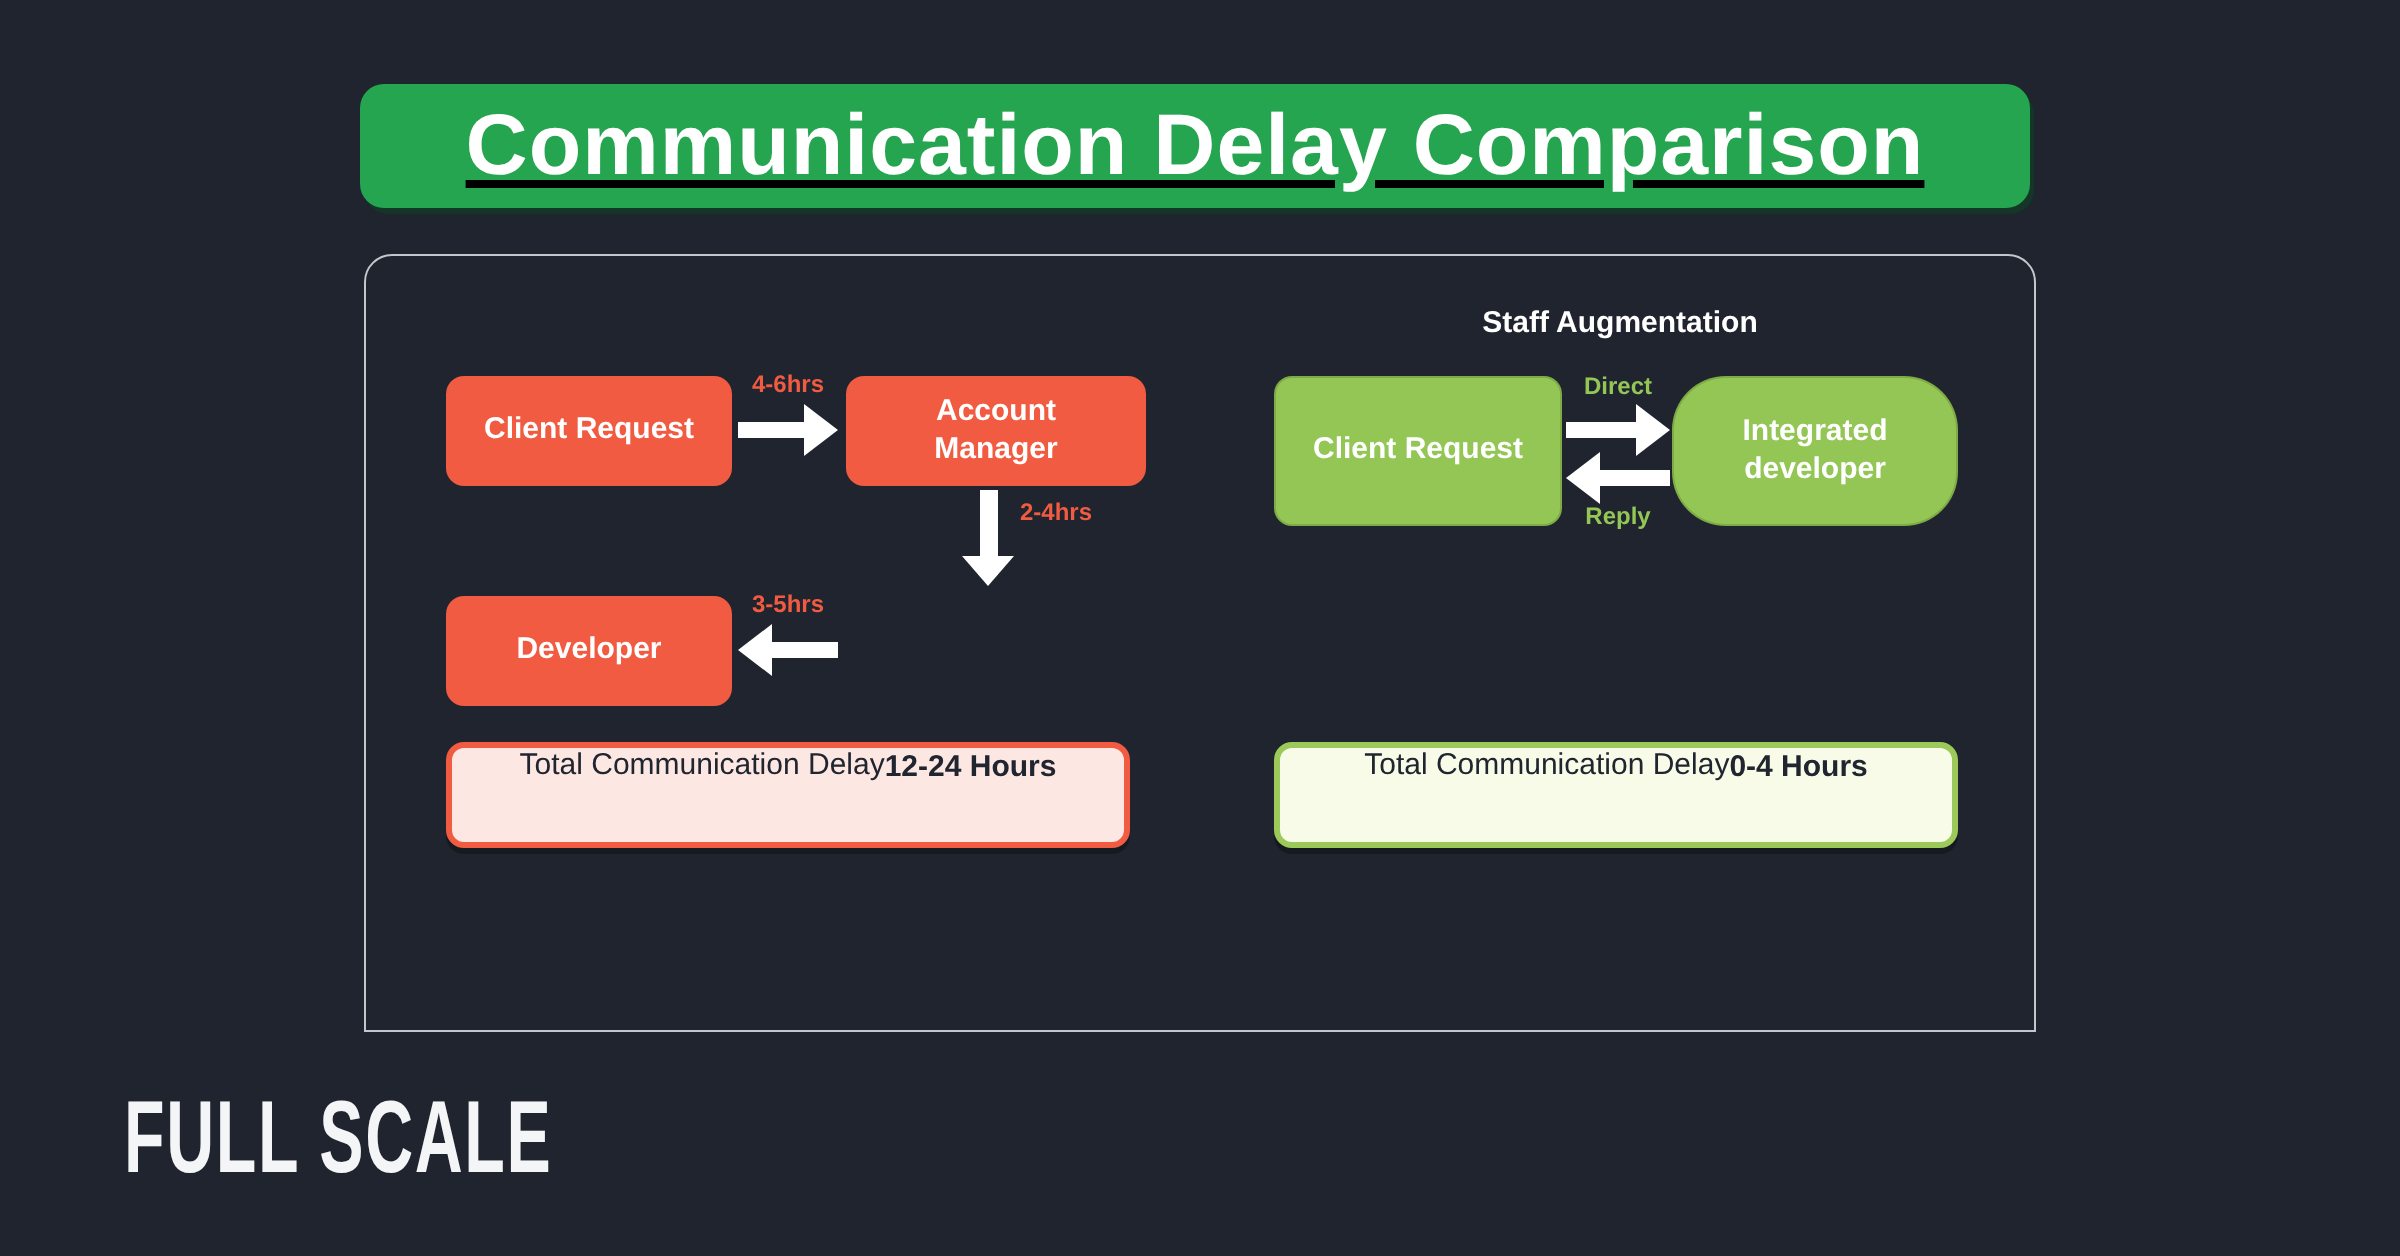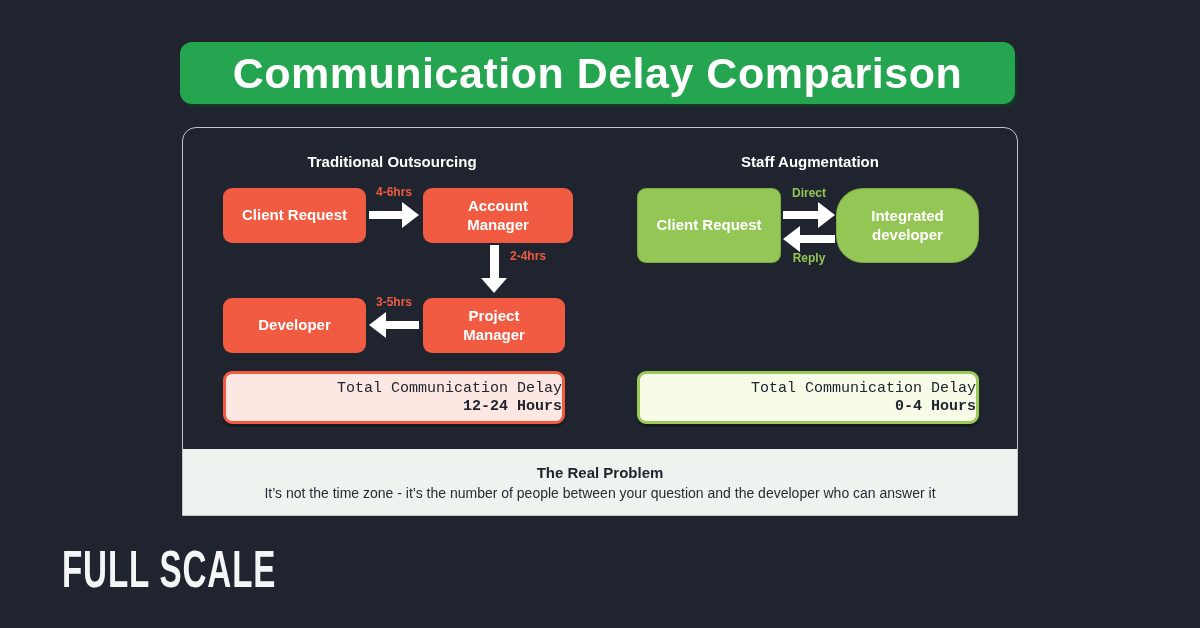--- a/index.html
+++ b/index.html
@@ -6,20 +6,21 @@
   html,body { width:1200px; height:628px; }
   body { font-family:"Liberation Sans", sans-serif; background:#1F242E; overflow:hidden; }
   .page { position:relative; width:1200px; height:628px; background:#1F242E; }
 
   
   .banner {
     position:absolute; left:180px; top:42px; width:835px; height:62px;
     background:#26A550; border-radius:12px;
     display:flex; align-items:center; justify-content:center;
     box-shadow:2px 3px 0 rgba(10,70,35,.55);
+    text-decoration:underline;
   }
   .banner span {
     color:#fff; font-size:43px; font-weight:800; letter-spacing:.5px; white-space:nowrap;
   }
 
   
   .panel {
     position:absolute; left:182px; top:127px; width:836px; height:389px;
     border:1px solid rgba(225,228,232,.85);
     border-radius:14px 14px 0 0; overflow:hidden;
@@ -70,22 +71,22 @@
   .ar-reply  { left:600px; top:98px; width:52px; }
 
   .arrow-d { position:absolute; left:298px; top:117px; width:26px; height:48px;
              display:flex; flex-direction:column; align-items:center; }
   .arrow-d .shaft { width:9px; flex:1; background:#fff; }
   .arrow-d .head  { width:0; height:0; border-left:13px solid transparent; border-right:13px solid transparent; border-top:15px solid #fff; }
 
   
   .total {
     position:absolute; top:243px; width:342px; height:53px; border-radius:9px;
-    display:flex; flex-direction:column; align-items:flex-end; justify-content:center;
-    color:#20252F; box-shadow:0 3px 0 rgba(0,0,0,.3);font-family:Liberation Mono, monospace;
+    display:flex; flex-direction:row; align-items:flex-start; justify-content:center;
+    color:#20252F; box-shadow:0 3px 0 rgba(0,0,0,.3);
   }
   .total.left  { left:40px;  background:#FCE7E2; border:3px solid #F05B41; }
   .total.right { left:454px; background:#F7FBE7; border:3px solid #9CC959; }
   .total .caption { font-size:15px; }
   .total .value   { font-size:15px; font-weight:bold; margin-top:1px; }
 
   
   .footer-strip {
     position:absolute; left:0; bottom:0; width:100%; height:66px; background:#EDF4F0;
     display:flex; flex-direction:column; align-items:center; justify-content:center;
@@ -104,25 +105,23 @@
 <body>
 
 <div class="page">
 
   <div class="banner">
     <span>Communication Delay Comparison</span>
   </div>
 
   <div class="panel">
 
-    <div class="col-heading left">Traditional Outsourcing</div>
 
     <div class="node orange n-client-l">Client Request</div>
     <div class="node orange n-account">Account Manager</div>
-    <div class="node orange n-project">Project Manager</div>
     <div class="node orange n-developer">Developer</div>
 
     <div class="alabel orange lb-1">4-6hrs</div>
     <div class="arrow-r ar-1">
         <div class="shaft"></div>
         <div class="head"></div>
       </div>
 
     <div class="arrow-d">
         <div class="shaft"></div>
@@ -155,21 +154,17 @@
         <div class="head"></div>
         <div class="shaft"></div>
       </div>
     <div class="alabel green lb-reply">Reply</div>
 
     <div class="total right">
       <div class="caption">Total Communication Delay</div>
       <div class="value">0-4 Hours</div>
     </div>
 
-    <div class="footer-strip">
-      <div class="fh">The Real Problem</div>
-      <div class="ft">It’s not the time zone - it’s the number of people between your question and the developer who can answer it</div>
-    </div>
   </div>
 
   <div class="logo">FULL SCALE</div>
 
 </div>
 
 </body></html>

